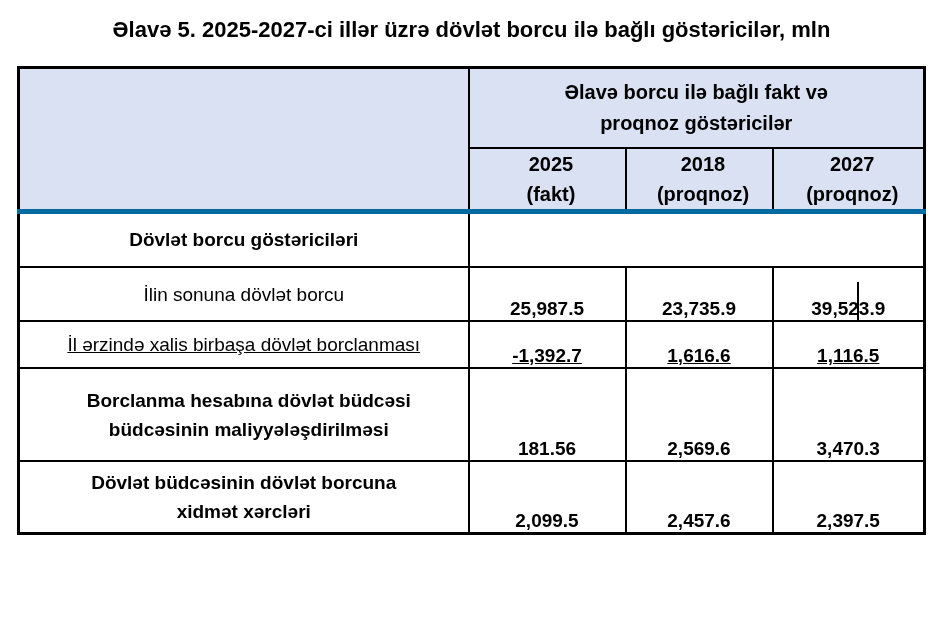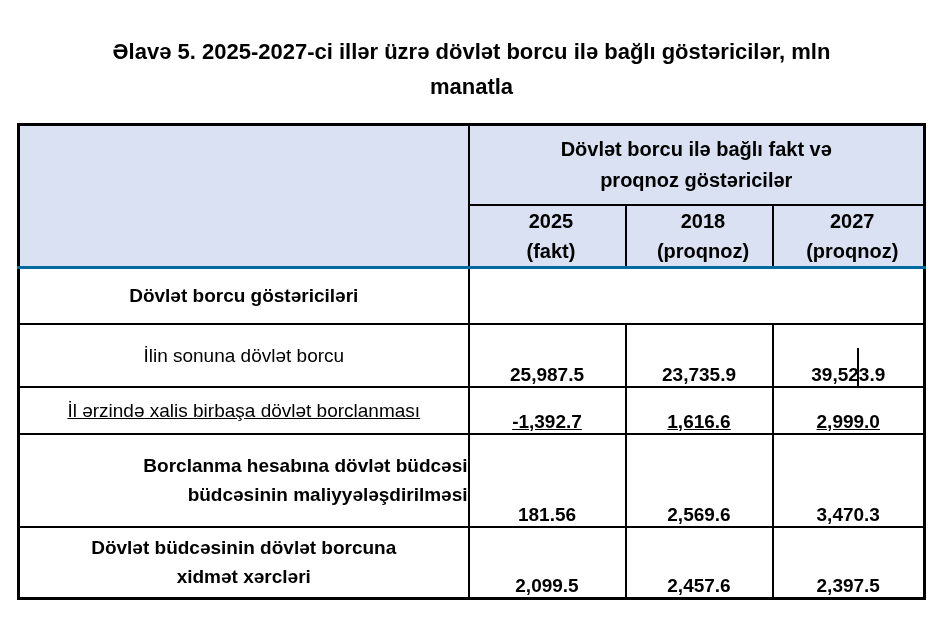--- a/index.html
+++ b/index.html
@@ -1,80 +1,79 @@
 <!DOCTYPE html>
 <html><head>
 <meta charset="utf-8">
 <style>
   html,body{margin:0;padding:0;background:#ffffff;}
   body{
     width:943px;height:641px;overflow:hidden;
     font-family:"Liberation Sans","DejaVu Sans",sans-serif;color:#000;
   }
   .title{
-    margin:34px auto 0;max-width:900px;text-align:center;
+    margin:12px auto 0;max-width:900px;text-align:center;
     font-weight:bold;font-size:22px;line-height:35px;
   }
   .title .tline{display:block;}
   table.debt{
     border-collapse:collapse;table-layout:fixed;
     margin:19px 0 0 17px;border:3px solid #000;
   }
   table.debt th,table.debt td{
     border:2px solid #000;padding:0;overflow:hidden;
   }
   thead th{background:#D9E1F2;font-weight:bold;}
   .group-hd{font-size:20px;line-height:31px;vertical-align:middle;text-align:center;}
   .group-hd .hline{display:block;}
   .year-hd{font-size:20px;line-height:30px;vertical-align:middle;text-align:center;}
   .year-hd span{display:block;margin-left:8px;}
   .corner{background:#D9E1F2;}
-  tr.sep td{border-top:3px solid #0369a1;}
+  tr.sep td{border-top:5px solid #0369a1;}
   td.lbl{
     font-size:19px;line-height:29px;text-align:center;vertical-align:middle;
     padding:2px 8px;
   }
   td.lbl .lline{display:block;}
   td.lbl.bold{font-weight:bold;}
-  td.lbl.left{text-align:right;padding-left:10px;margin-top:30px;}
+  td.lbl.left{text-align:center;padding-left:10px;margin-top:30px;}
   td.val{
     font-weight:bold;font-size:19px;text-align:center;vertical-align:bottom;
     padding-bottom:5px;position:relative;
   }
   .caret{
     position:absolute;left:56%;bottom:-2px;width:2px;height:40px;background:#000;
   }
   tr.hr1{height:80px;}
   tr.hr2{height:63px;}
   tr.r1{height:56px;}
-  tr.r2{height:63px;}
+  tr.r2{height:54px;}
   tr.r3{height:47px;text-decoration:underline;}
   tr.r4{height:93px;}
   tr.r5{height:72px;}
 </style>
 </head>
 <body>
 
 <div class="title">
   <span class="tline">Əlavə 5. 2025-2027-ci illər üzrə dövlət borcu ilə bağlı göstəricilər, mln</span>
-  <span class="tline">manatla</span>
 </div>
 
 <table class="debt">
   <colgroup>
     <col style="width:450px">
     <col style="width:157px">
     <col style="width:147px">
     <col style="width:152px">
   </colgroup>
   <thead>
     <tr class="hr1">
       <th class="corner" rowspan="2"></th>
       <th class="group-hd" colspan="3">
-        <span class="hline">Dövlət borcu ilə bağlı fakt və</span>
+        <span class="hline">Əlavə borcu ilə bağlı fakt və</span>
         <span class="hline">proqnoz göstəricilər</span>
       </th>
     </tr>
     <tr class="hr2">
       <th class="year-hd">
         <span>2025</span>
         <span>(fakt)</span>
       </th>
       <th class="year-hd">
         <span>2018</span>
@@ -103,21 +102,21 @@
         <span>39,523.9</span>
         <span class="caret"></span>
       </td>
     </tr>
     <tr class="r3">
       <td class="lbl">
         <span class="lline">İl ərzində xalis birbaşa dövlət borclanması</span>
       </td>
       <td class="val">-1,392.7</td>
       <td class="val">1,616.6</td>
-      <td class="val">2,999.0</td>
+      <td class="val">1,116.5</td>
     </tr>
     <tr class="r4">
       <td class="lbl bold left">
         <span class="lline">Borclanma hesabına dövlət büdcəsi</span>
         <span class="lline">büdcəsinin maliyyələşdirilməsi</span>
       </td>
       <td class="val">181.56</td>
       <td class="val">2,569.6</td>
       <td class="val">3,470.3</td>
     </tr>

